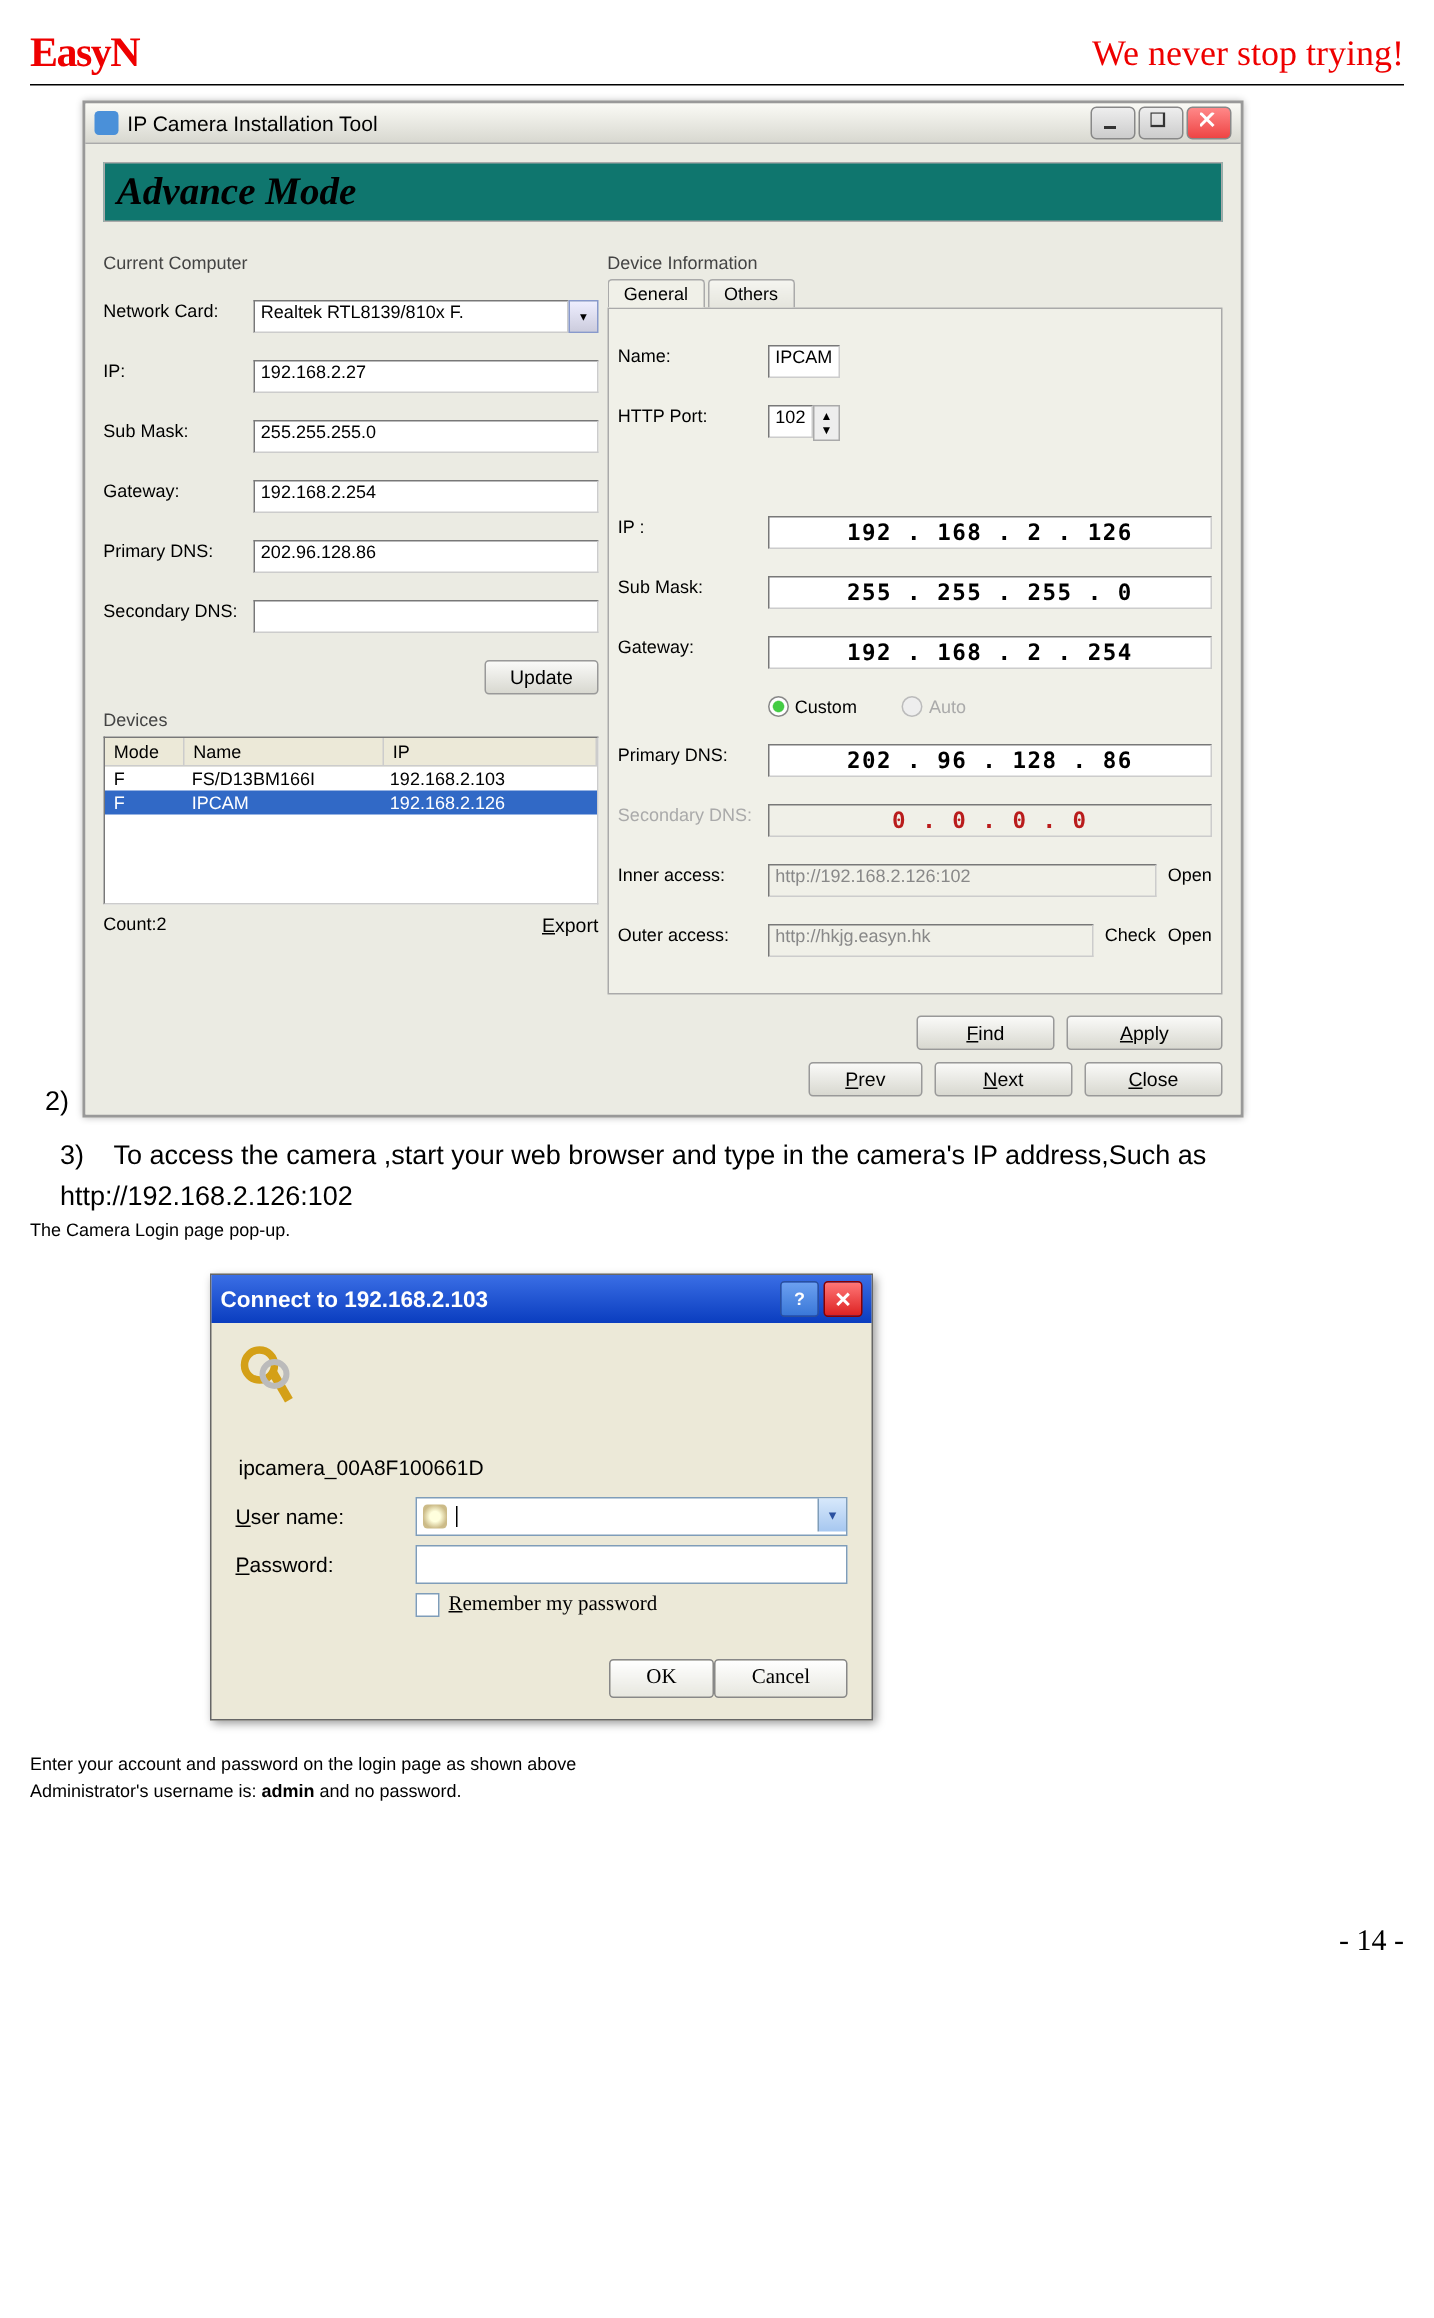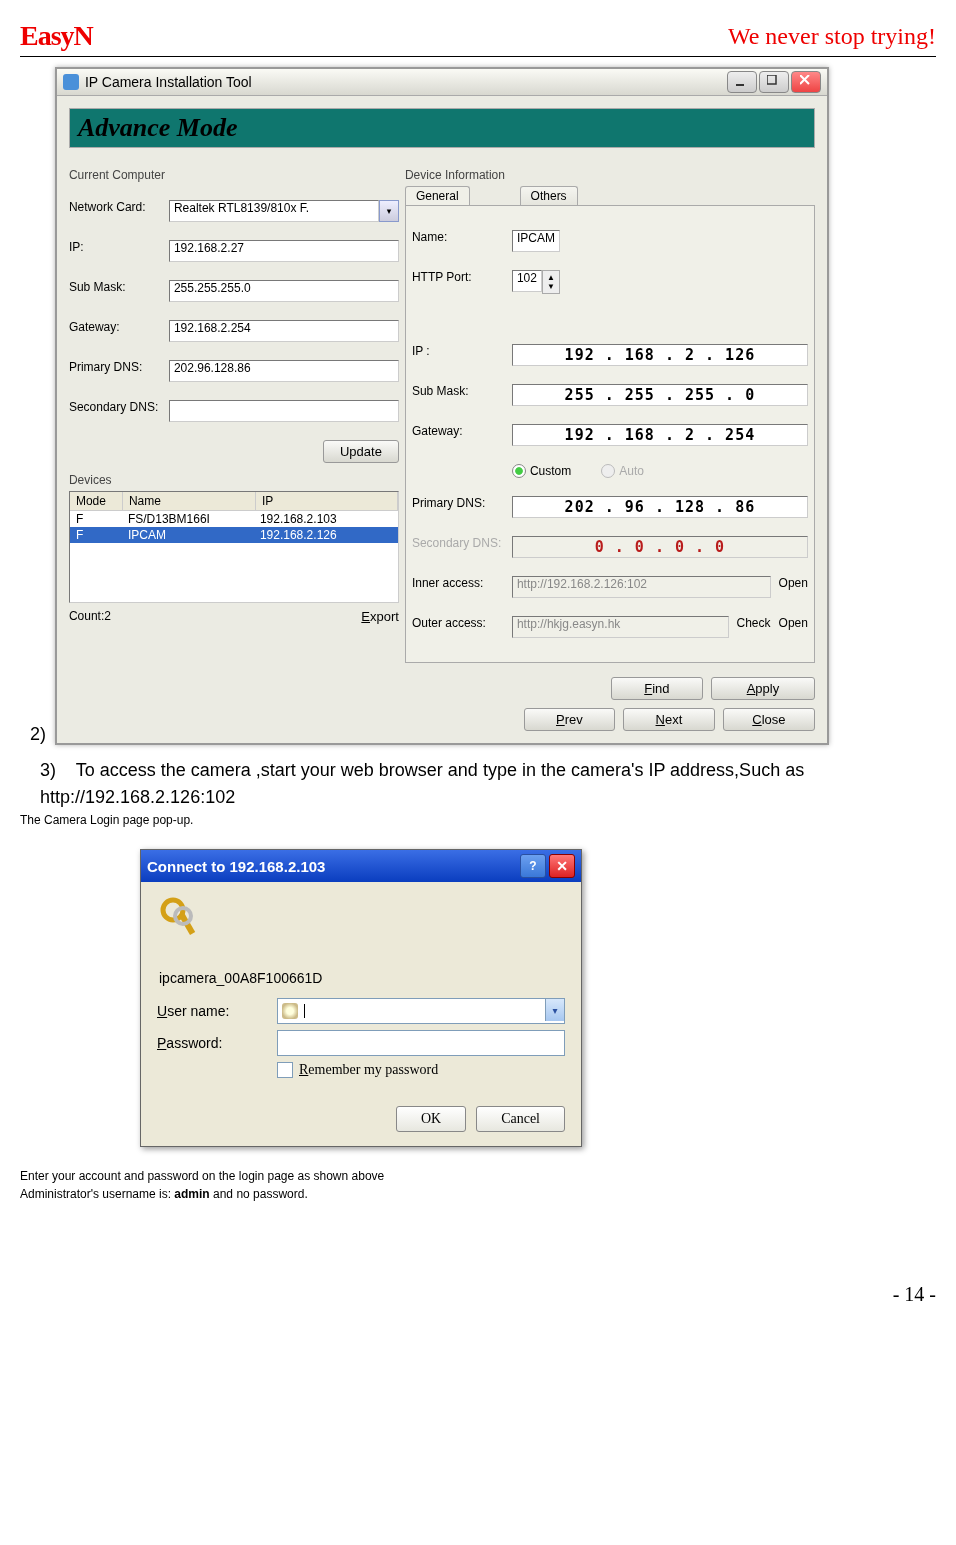--- a/index.html
+++ b/index.html
@@ -24,21 +24,21 @@
     .inp { border: 1px inset #ccc; background: #fff; height: 20px; font-size: 12px; padding: 0 4px; font-family: Tahoma, sans-serif; flex: 1; }
     .inp.disabled { background: #f0f0e8; color: #888; }
     .dd-btn { width: 18px; height: 20px; background: linear-gradient(to bottom, #eef, #ccd); border: 1px solid #8899cc; font-size: 9px; display: flex; align-items: center; justify-content: center; }
 
     .col-left { width: 330px; }
     .col-right { flex: 1; }
 
     .btn { background: linear-gradient(to bottom, #fafaf8, #d8d8d0); border: 1px solid #999; border-radius: 3px; padding: 3px 16px; font-size: 13px; font-family: Tahoma, sans-serif; }
     .btn-row-right { display: flex; justify-content: flex-end; gap: 8px; margin-top: 6px; align-items: flex-end; }
 
-    .tabs { display: flex; margin-top: 4px; gap: 48px; }
+    .tabs { display: flex; margin-top: 4px; }
     .tab { background: linear-gradient(to bottom, #f5f5f0, #e5e5dd); border: 1px solid #aaa; padding: 2px 10px; font-size: 12px; border-bottom: none; border-radius: 3px 3px 0 0; margin-right: 2px; }
     .tab.active { background: #f0f0e8; }
     .tab-body { border: 1px solid #aaa; background: #f0f0e8; padding: 6px; }
 
     .ip-seg { font-family: Tahoma, monospace; font-weight: bold; font-size: 15px; letter-spacing: 1px; border: 1px inset #ccc; background: #fff; padding: 1px 4px; flex: 1; text-align: center; }
     .ip-seg.disabled { background: #f0f0e8; color: #b91c1c; }
 
     .devices-box { border: 1px inset #ccc; background: #fff; height: 110px; overflow: hidden; font-size: 12px; }
     .dev-header { display: flex; background: #ece9d8; border-bottom: 1px solid #ccc; }
     .dev-header div { padding: 2px 6px; border-right: 1px solid #ccc; font-size: 12px; }
@@ -65,21 +65,21 @@
     .keys-icon { width: 50px; height: 50px; position: relative; }
     .keys-icon svg { width: 50px; height: 50px; }
     .login-realm { font-size: 14px; margin: 12px 0 12px 2px; font-family: Tahoma, sans-serif; }
     .login-row { display: flex; align-items: center; margin: 6px 0; }
     .login-lbl { width: 120px; font-size: 14px; font-family: Tahoma, sans-serif; }
     .login-inp { flex: 1; border: 1px solid #7f9db9; background: #fff; height: 24px; padding: 0 4px; display: flex; align-items: center; }
     .login-inp.combo { position: relative; }
     .combo-arrow { width: 18px; height: 22px; background: linear-gradient(to bottom, #d7e8fb, #a6c7f0); border-left: 1px solid #7f9db9; position: absolute; right: 0; top: 0; display: flex; align-items: center; justify-content: center; color: #2a50a0; font-size: 10px; }
     .user-icon { width: 16px; height: 16px; margin-right: 4px; background: radial-gradient(circle, #ffd 30%, #cb8 70%); border-radius: 3px; display: inline-block; }
     .checkbox { width: 14px; height: 14px; border: 1px solid #7f9db9; background: #fff; margin-right: 6px; }
-    .login-btn-row { display: flex; justify-content: flex-end; gap: 10px; margin-top: 28px; }
+    .login-btn-row { display: flex; justify-content: flex-end; gap: 0; margin-top: 28px; }
     .login-btn { background: linear-gradient(to bottom, #fff, #e7e7df); border: 1px solid #888; border-radius: 3px; padding: 4px 24px; font-size: 14px; font-family: Tahoma; }
 
     .page-num { text-align: right; font-family: "Times New Roman", serif; font-size: 20px; margin-top: 80px; }
     .underline { text-decoration: underline; }
   </style>
 </head>
 <body>
 
 <div class="header">
   <div class="logo">EasyN</div>
@@ -233,21 +233,21 @@
               </div>
           </div>
         </div>
       </div>
 
       <div class="btn-row-right" style="margin-top:14px">
         <button class="btn" style="width:92px"><span class="underline">F</span>ind</button>
         <button class="btn" style="width:104px"><span class="underline">A</span>pply</button>
       </div>
       <div class="btn-row-right" style="margin-top:8px">
-        <button class="btn" style="width:91px"><span class="underline">P</span>rev</button>
+        <button class="btn" style="width:76px"><span class="underline">P</span>rev</button>
         <button class="btn" style="width:92px"><span class="underline">N</span>ext</button>
         <button class="btn" style="width:92px"><span class="underline">C</span>lose</button>
       </div>
     </div>
   </div>
 </div>
 
 <div class="text-block" style="margin-top:12px">
   <span>3)</span>&nbsp;&nbsp;&nbsp;
   <span>To access the camera ,start your web browser and type in the camera's IP address,Such as http://192.168.2.126:102</span>

